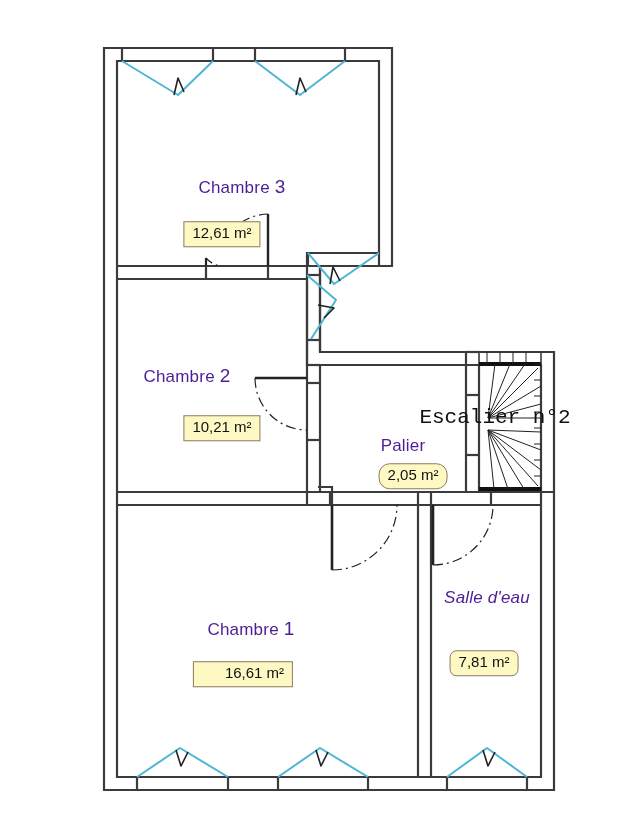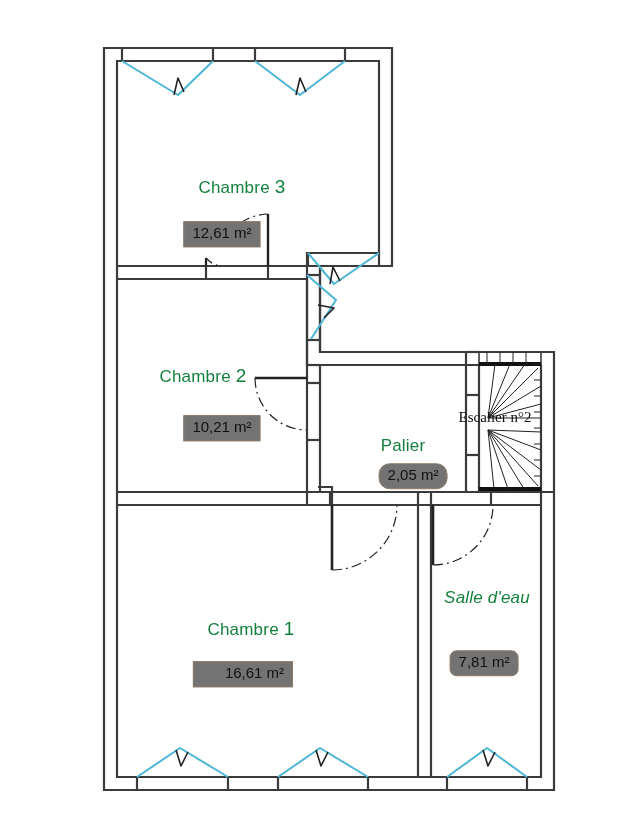--- a/index.html
+++ b/index.html
@@ -17,52 +17,52 @@
   #floorplan {
     position: absolute;
     left: 0;
     top: 0;
     width: 640px;
     height: 836px;
   }
   .room-label {
     position: absolute;
     font-family: "Liberation Sans", sans-serif;
-    color: #15803d;
+    color: #4c1d95;
     white-space: nowrap;
     transform: translate(-50%, -50%);
     pointer-events: none;
   }
   .room-name {
     font-size: 17px;
     letter-spacing: 0.2px;
   }
   .room-name .num {
     font-size: 19px;
   }
   .area-chip {
     position: absolute;
-    background: #737373;
+    background: #fef9c3;
     border: 1px solid #8a7a68;
     color: #111111;
     font-size: 15px;
     font-family: "Liberation Sans", sans-serif;
     padding: 3px 8px 4px 8px;
     transform: translate(-50%, -50%);
     white-space: nowrap;
     line-height: 1.1;
     box-sizing: border-box;
   }
   .stair-label {
     position: absolute;
-    font-size: 15px;
+    font-size: 21px;
     color: #111111;
     white-space: nowrap;
     transform: translate(-50%, -50%);
-    font-family: Liberation Serif, serif;
+    font-family: Liberation Mono, monospace;
   }
 </style>
 </head>
 <body>
 
 <svg id="floorplan" viewBox="0 0 640 836" xmlns="http://www.w3.org/2000/svg">
 
   <g fill="none" stroke="#3b3b3b" stroke-width="2.2" stroke-linejoin="miter">
 
     <path d="M 104,48 L 392,48 L 392,266 L 320,266 L 320,352 L 554,352
@@ -241,21 +241,21 @@
       <line x1="488" y1="430" x2="508" y2="489"></line>
       <line x1="488" y1="430" x2="494" y2="489"></line>
     </g>
   </g>
 
 </svg>
 
 <div id="labels">
     <div class="room-label room-name" style="left: 242px; top: 187px;"><span>Chambre</span> <span class="num">3</span></div>
     <div class="area-chip" style="left: 222px; top: 234px;">12,61 m²</div>
-    <div class="room-label room-name" style="left: 203px; top: 376px;"><span>Chambre</span> <span class="num">2</span></div>
+    <div class="room-label room-name" style="left: 187px; top: 376px;"><span>Chambre</span> <span class="num">2</span></div>
     <div class="area-chip" style="left: 222px; top: 428px;">10,21 m²</div>
     <div class="room-label room-name" style="left: 403px; top: 431px; margin-top: 15px;">Palier</div>
     <div class="area-chip" style="left: 413px; top: 476px; border-radius: 11px;">2,05 m²</div>
     <div class="room-label room-name" style="left: 251px; top: 629px;"><span>Chambre</span> <span class="num">1</span></div>
     <div class="area-chip" style="left: 243px; top: 674px; padding-left: 31px;">16,61 m²</div>
     <div class="room-label room-name" style="left: 487px; top: 598px; font-style: italic;">Salle d'eau</div>
     <div class="area-chip" style="left: 484px; top: 663px; border-radius: 7px;">7,81 m²</div>
     <div class="stair-label" style="left: 495px; top: 417px;">Escalier n°2</div>
   </div>
 

